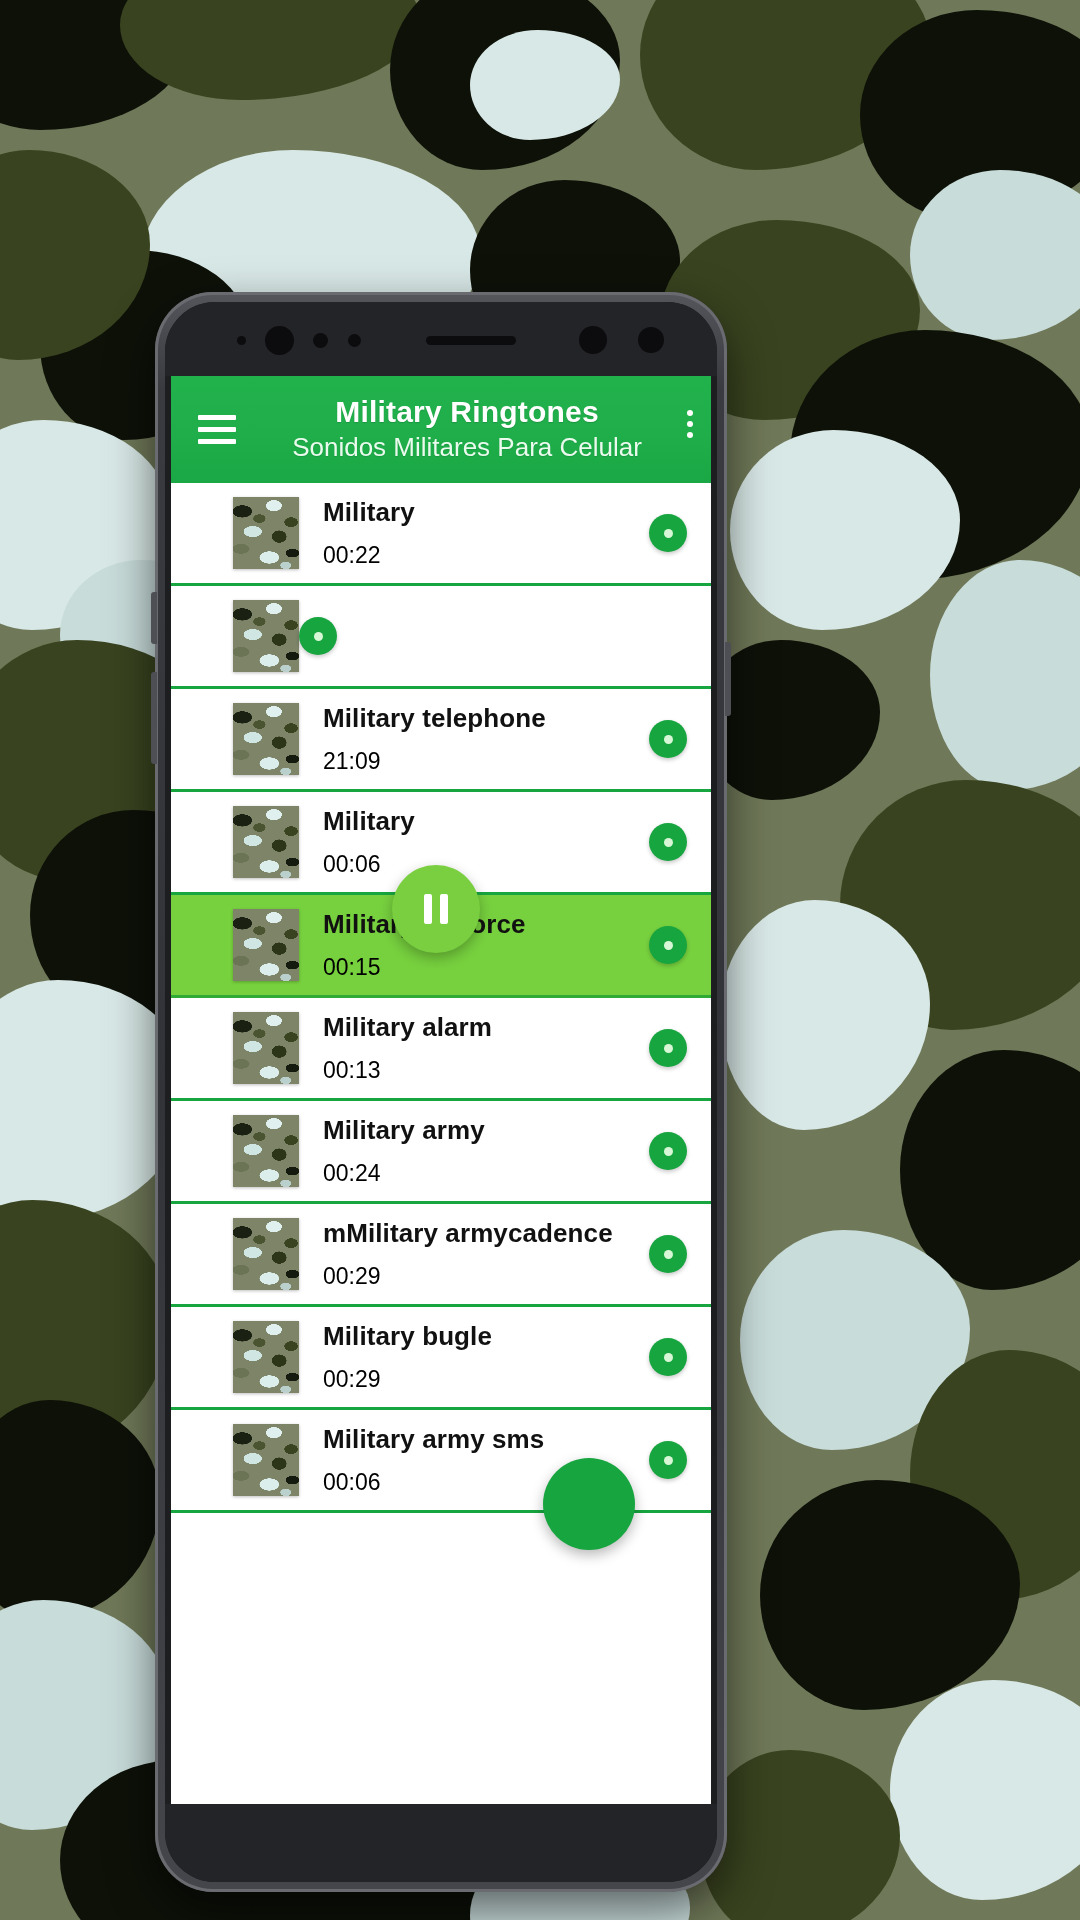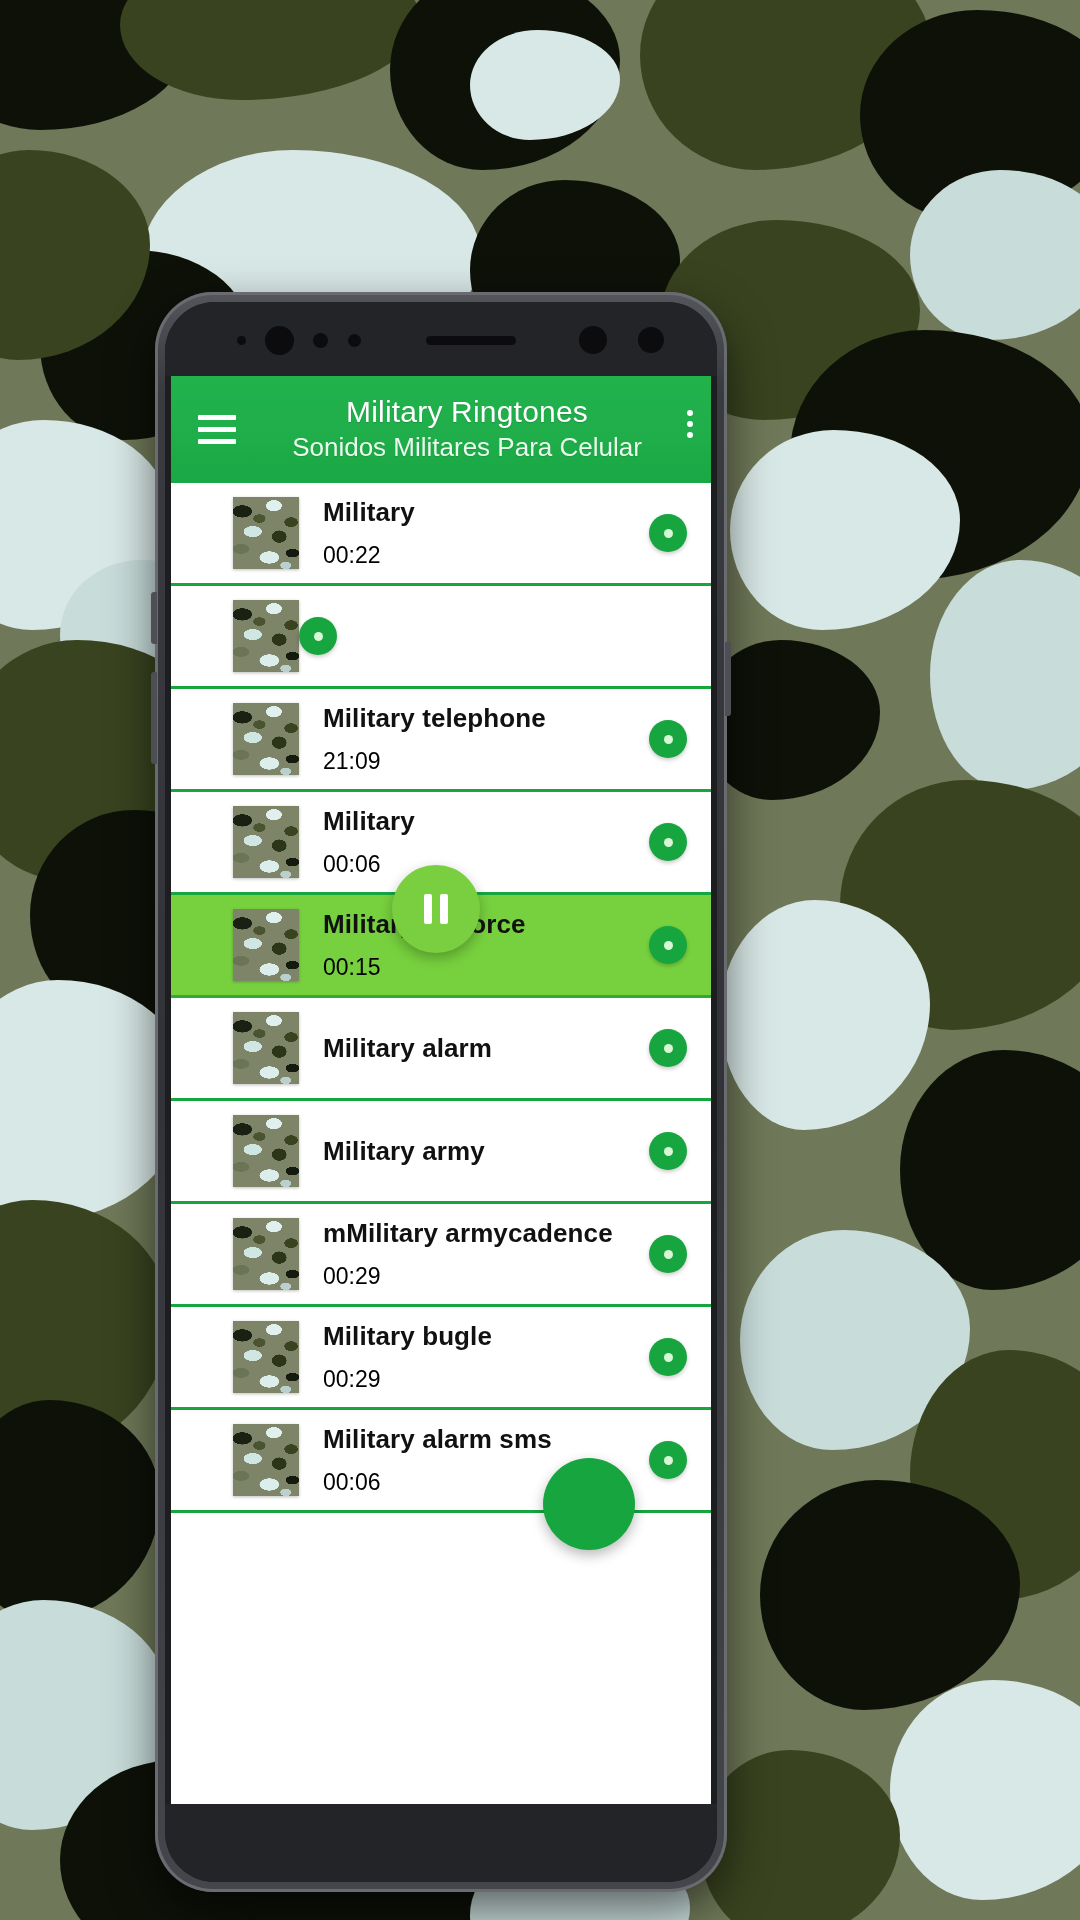--- a/index.html
+++ b/index.html
@@ -62,21 +62,21 @@
     display: flex; align-items: center;
   }
   #menu-btn {
     width: 64px; margin-left: 14px;
     display:flex; flex-direction:column; justify-content:center; align-items:center; gap:7px;
     cursor:pointer;
   }
   #menu-btn span { display:block; width:38px; height:5px; background:#fff; border-radius:1px; }
   #titles { flex:1; text-align:center; padding-right: 26px; }
   #app-title {
-    color:#fff; font-size:30px; font-weight:400; letter-spacing:.2px;
+    color:#fff; font-size:30px; font-weight:700; letter-spacing:.2px;
     line-height:1.05; text-shadow: 0 1px 1px rgba(0,0,0,.14);
   }
   #app-subtitle {
     color:#eafbee; font-size:26px; line-height:1.25; margin-top:4px;
     text-shadow: 0 1px 1px rgba(0,0,0,.10);
   }
   #kebab {
     position:absolute; right:18px; top:34px;
     display:flex; flex-direction:column; gap:5px; align-items:center; cursor:pointer;
   }
@@ -275,30 +275,32 @@
           </div>
           <div class="dotbtn">
               <i></i>
             </div>
         </div>
 
         <div class="row">
           <div class="thumb"></div>
           <div class="rowtext">
             <div class="rowtitle">Military alarm</div>
+            <div class="rowtime">00:13</div>
           </div>
           <div class="dotbtn">
               <i></i>
             </div>
         </div>
 
         <div class="row">
           <div class="thumb"></div>
           <div class="rowtext">
             <div class="rowtitle">Military army</div>
+            <div class="rowtime">00:24</div>
           </div>
           <div class="dotbtn">
               <i></i>
             </div>
         </div>
 
         <div class="row">
           <div class="thumb"></div>
           <div class="rowtext">
             <div class="rowtitle">mMilitary armycadence</div>
@@ -316,21 +318,21 @@
             <div class="rowtime">00:29</div>
           </div>
           <div class="dotbtn">
               <i></i>
             </div>
         </div>
 
         <div class="row">
           <div class="thumb"></div>
           <div class="rowtext">
-            <div class="rowtitle">Military alarm sms</div>
+            <div class="rowtitle">Military army sms</div>
             <div class="rowtime">00:06</div>
           </div>
           <div class="dotbtn">
               <i></i>
             </div>
         </div>
 
       </div>
 
       <div id="fab-pause">

